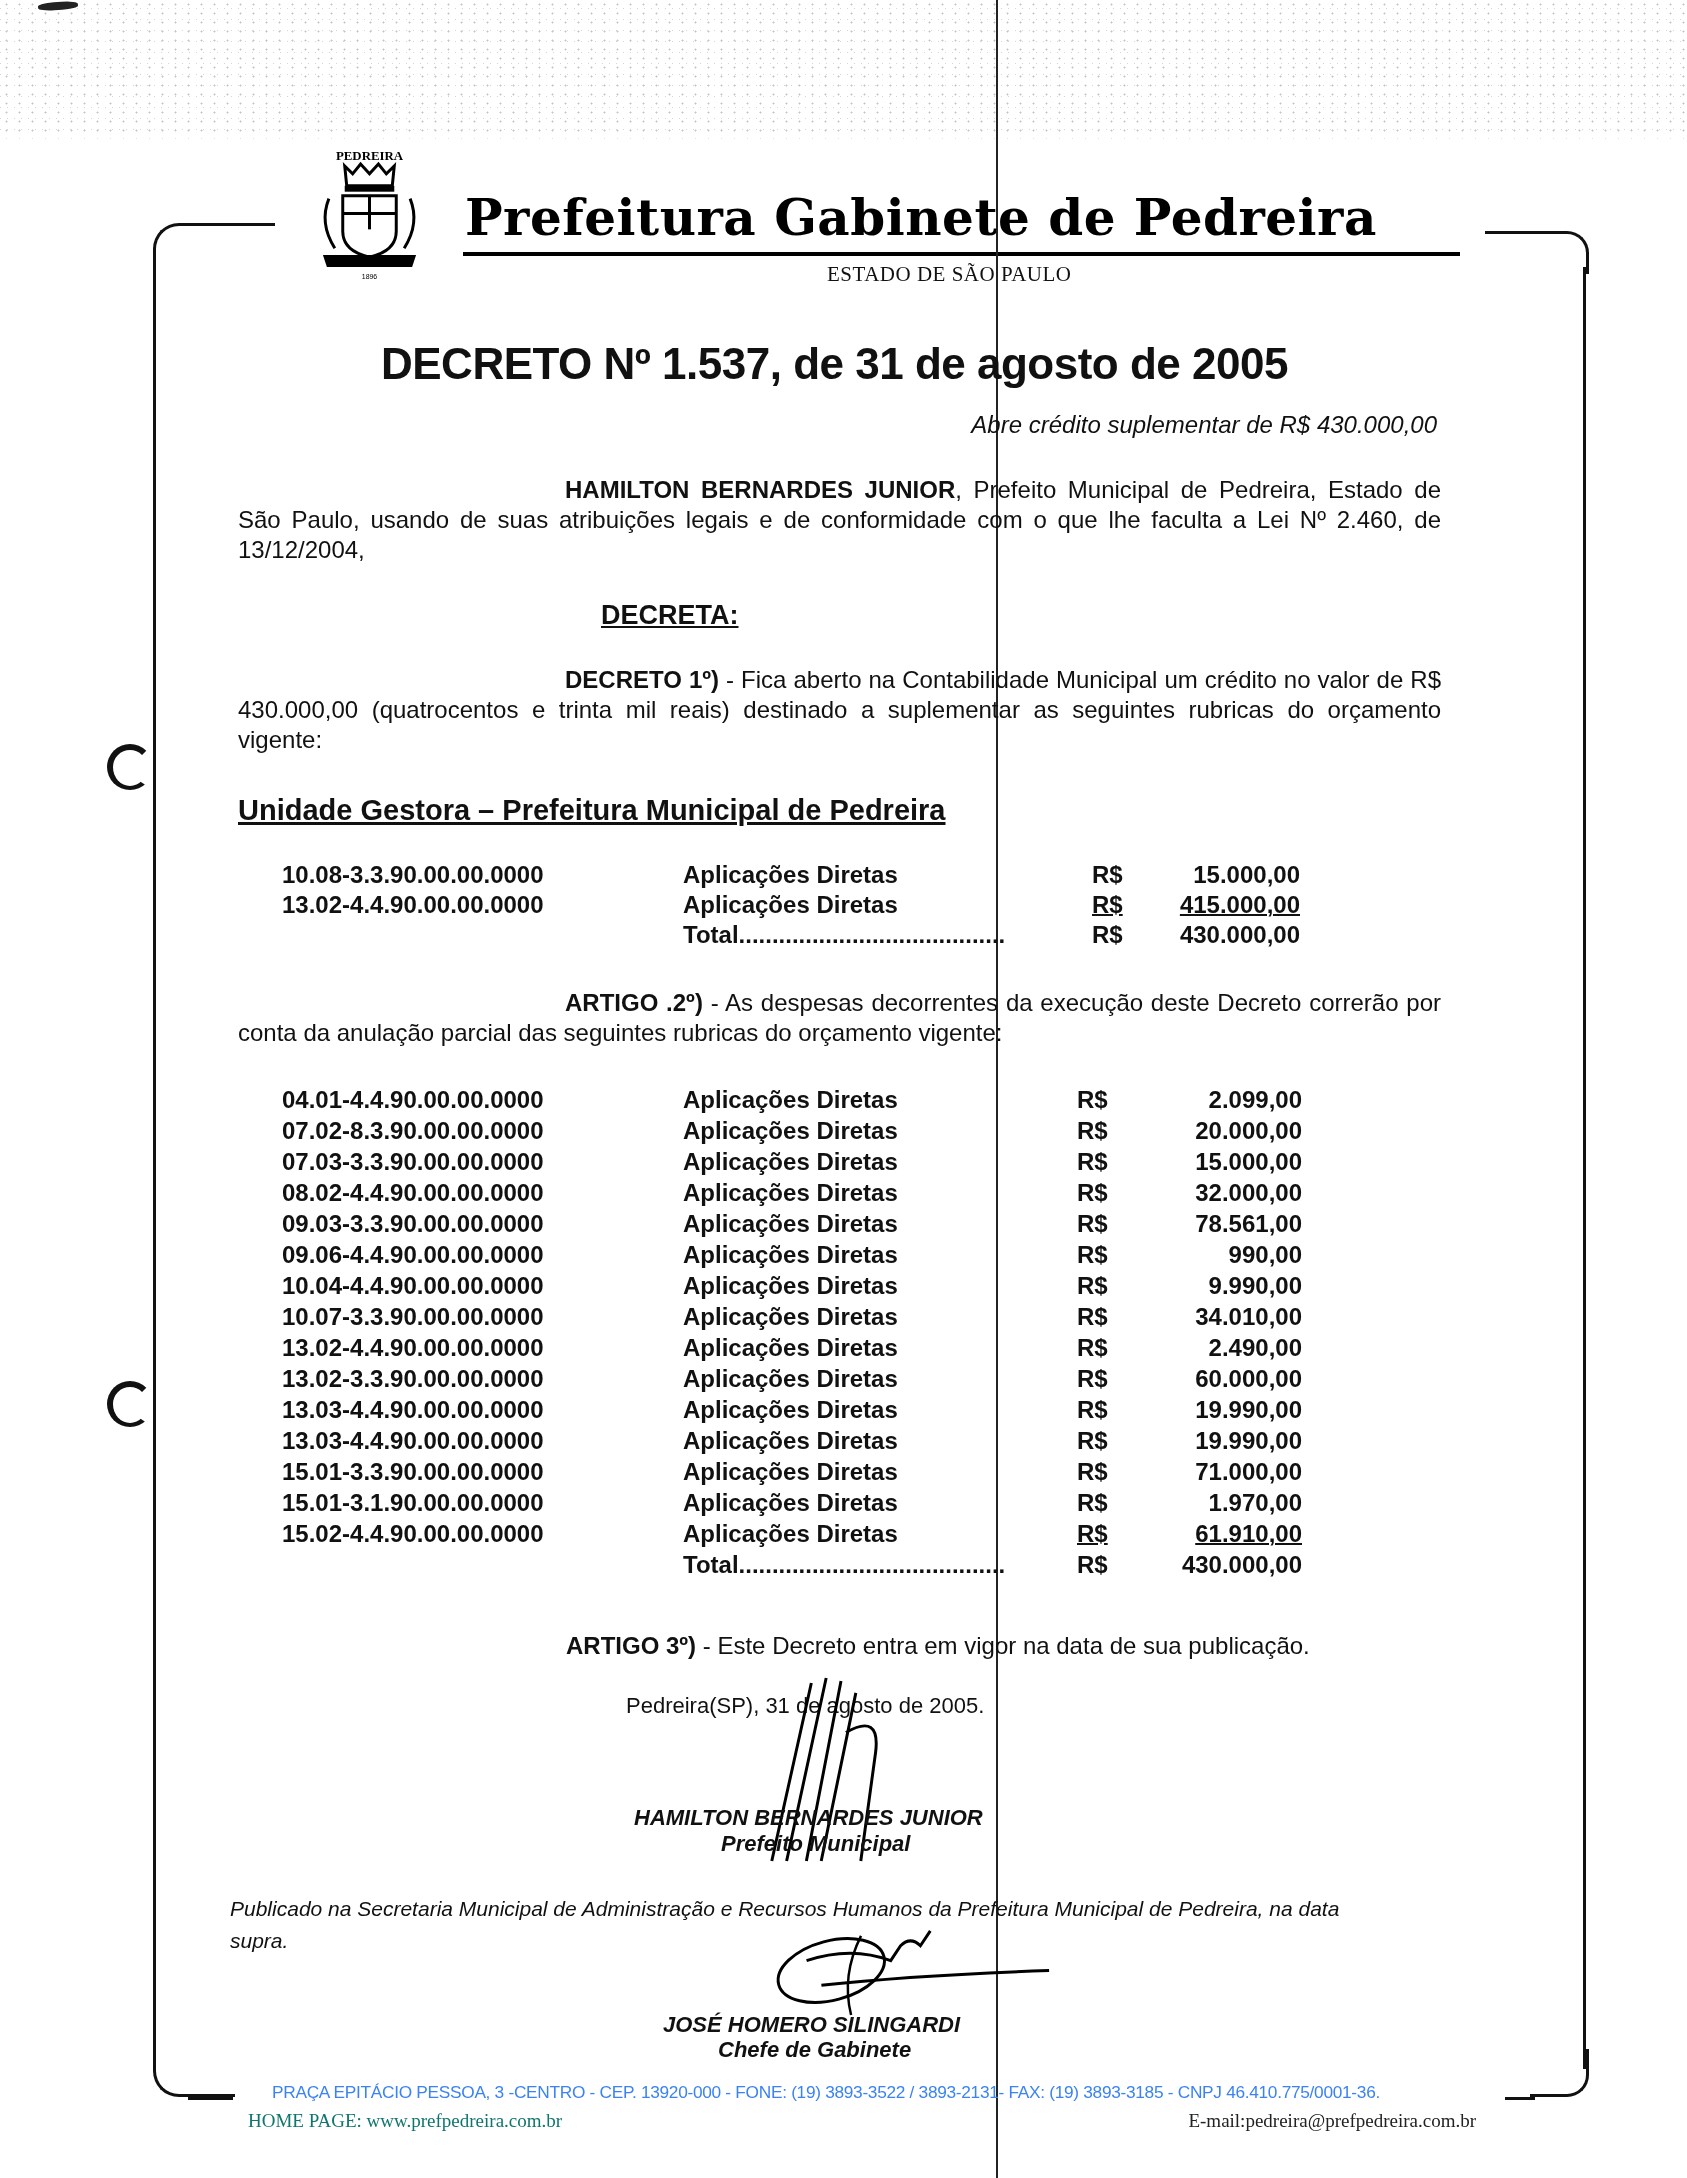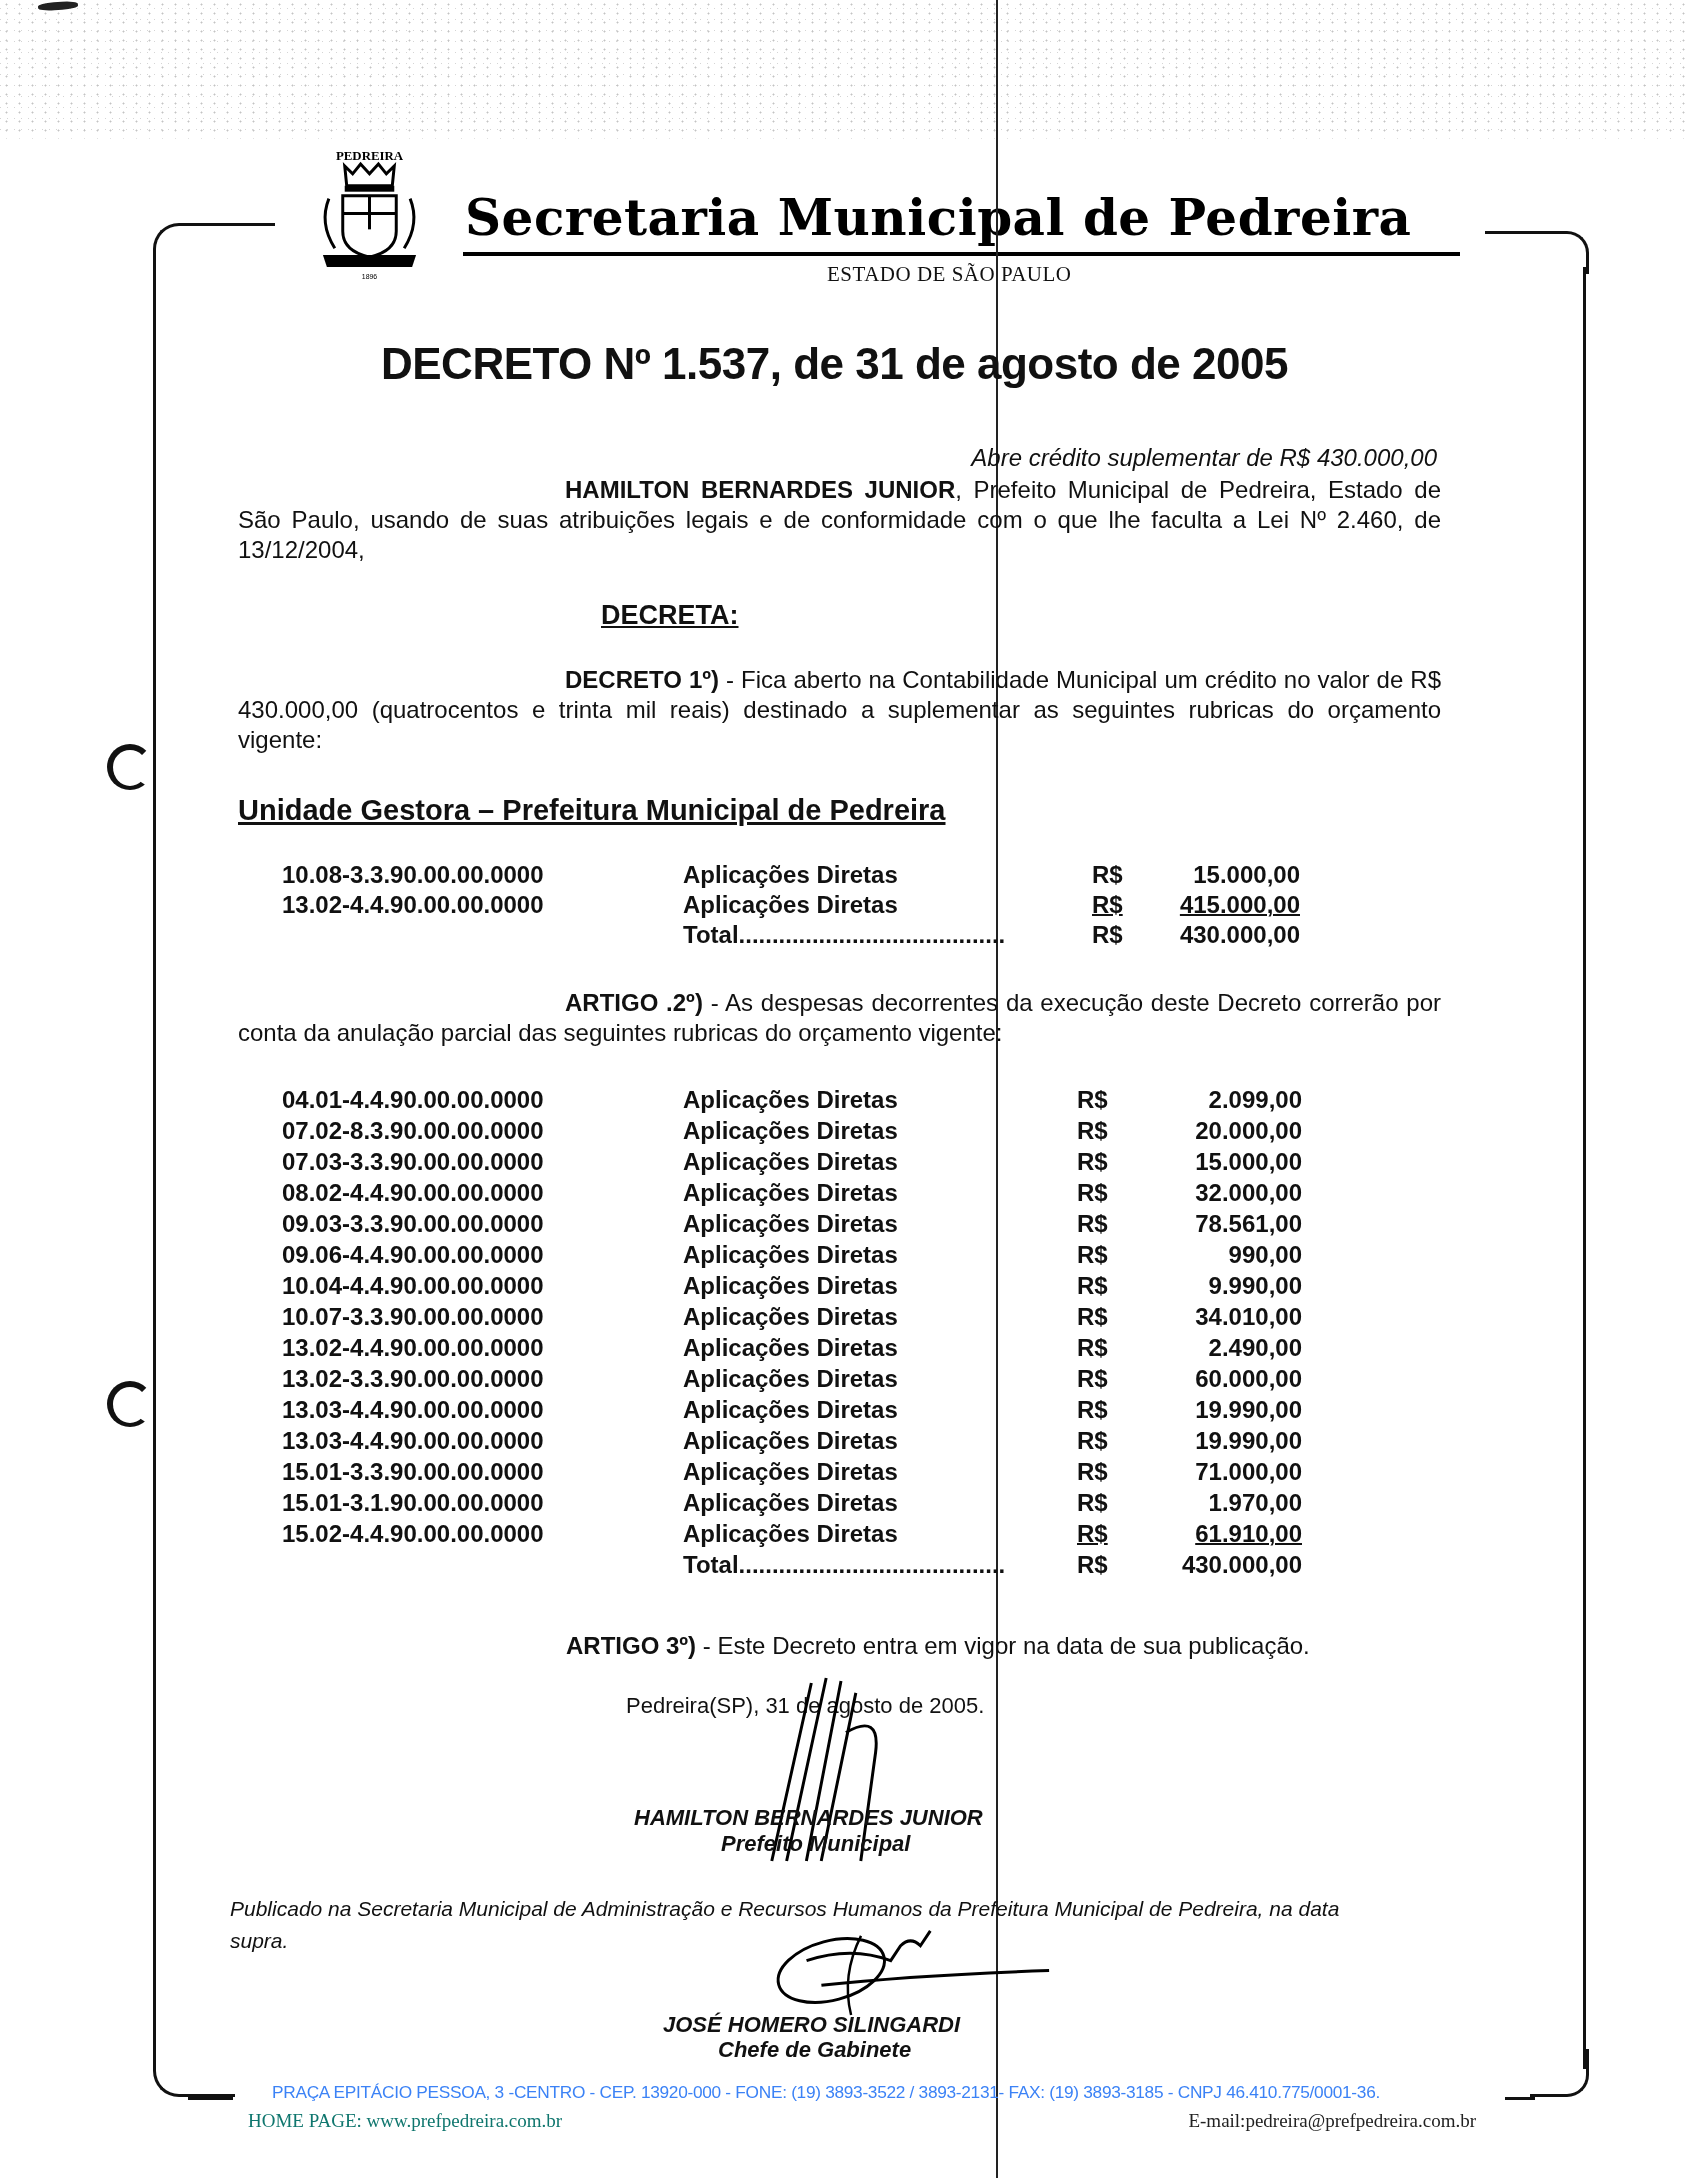--- a/index.html
+++ b/index.html
@@ -31,21 +31,21 @@
   
   .crest { left: 315px; top: 144px; width: 109px; height: 139px; }
   .org-title {
     left: 465px; top: 188px; font-family: "DejaVu Serif", serif; font-weight: bold;
     font-size: 50px; letter-spacing: 0.5px; white-space: nowrap; color: #000;
   }
   .org-rule { left: 463px; top: 252px; width: 997px; height: 4px; background: #000; }
   .org-state { left: 827px; top: 262px; font-family: "Liberation Serif", serif; font-size: 21px; letter-spacing: 0.5px; white-space: nowrap; }
 
   .decree-title { left: 381px; top: 339px; font-size: 44px; font-weight: bold; white-space: nowrap; letter-spacing: -0.5px; }
-  .ementa { right: 250px; top: 444px; font-size: 24px; font-style: italic; white-space: nowrap; }
+  .ementa { right: 250px; top: 411px; font-size: 24px; font-style: italic; white-space: nowrap; }
 
   .para { left: 238px; width: 1203px; font-size: 24px; line-height: 30px; text-align: justify; }
   .para .indent { display: inline-block; width: 327px; }
   .para b { font-weight: bold; }
   .para-1 { top: 475px; }
   .decreta { left: 601px; top: 600px; font-size: 27px; font-weight: bold; text-decoration: underline; white-space: nowrap; }
   .para-art1 { top: 665px; }
   .unidade { left: 238px; top: 794px; font-size: 29px; font-weight: bold; text-decoration: underline; text-decoration-thickness: 3px; white-space: nowrap; }
 
   .rows { left: 238px; width: 1089px; font-size: 24px; font-weight: bold; margin-left: 44px; }
@@ -106,21 +106,21 @@
   <text x="55" y="16" text-anchor="middle" font-family="Liberation Serif, serif" font-size="13" font-weight="bold" fill="#000">PEDREIRA</text>
   <path d="M30 22 L38 30 L46 20 L55 30 L64 20 L72 30 L80 22 L78 42 L32 42 Z" fill="none" stroke="#000" stroke-width="3"></path>
   <rect x="30" y="42" width="50" height="6" fill="#000"></rect>
   <path d="M28 52 L82 52 L82 88 Q82 108 55 114 Q28 108 28 88 Z" fill="none" stroke="#000" stroke-width="3"></path>
   <line x1="55" y1="52" x2="55" y2="86" stroke="#000" stroke-width="3"></line>
   <line x1="28" y1="70" x2="82" y2="70" stroke="#000" stroke-width="3"></line>
   <path d="M14 55 Q4 80 20 105 M96 55 Q106 80 90 105" fill="none" stroke="#000" stroke-width="3"></path>
   <path d="M8 112 L102 112 L98 124 L12 124 Z" fill="#000"></path>
   <text x="55" y="136" text-anchor="middle" font-size="7" fill="#000">1896</text>
 </svg>
-<div class="abs org-title">Secretaria Municipal de Pedreira</div>
+<div class="abs org-title">Prefeitura Gabinete de Pedreira</div>
 <div class="abs org-rule"></div>
 <div class="abs org-state">ESTADO DE SÃO PAULO</div>
 
 <div class="abs vline"></div>
 
 <div class="abs decree-title">DECRETO Nº 1.537, de 31 de agosto de 2005</div>
 <div class="abs ementa">Abre crédito suplementar  de R$ 430.000,00</div>
 
 <div class="abs para para-1"><span class="indent"></span><b>HAMILTON BERNARDES JUNIOR</b><span>, Prefeito Municipal de Pedreira, Estado de São Paulo, usando de suas atribuições legais e de conformidade com o que lhe faculta a Lei Nº 2.460, de 13/12/2004,</span></div>
 

